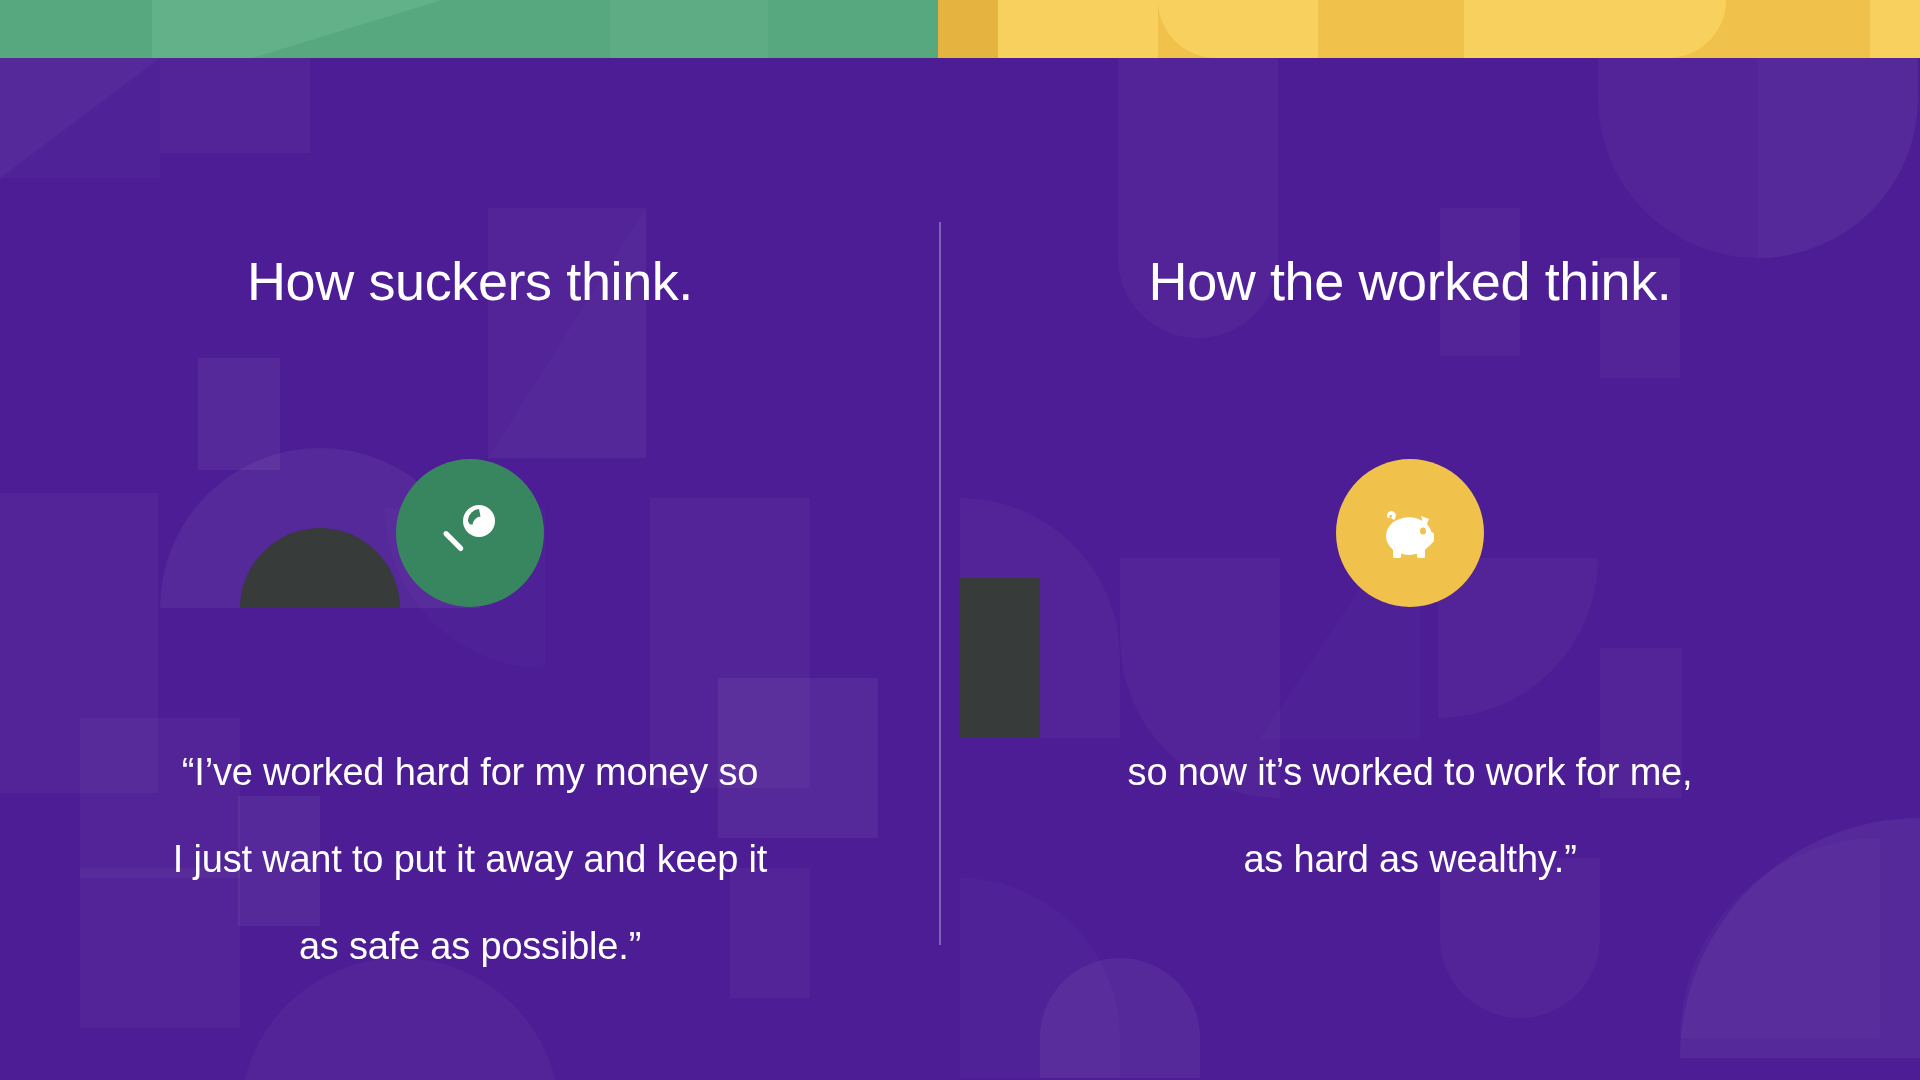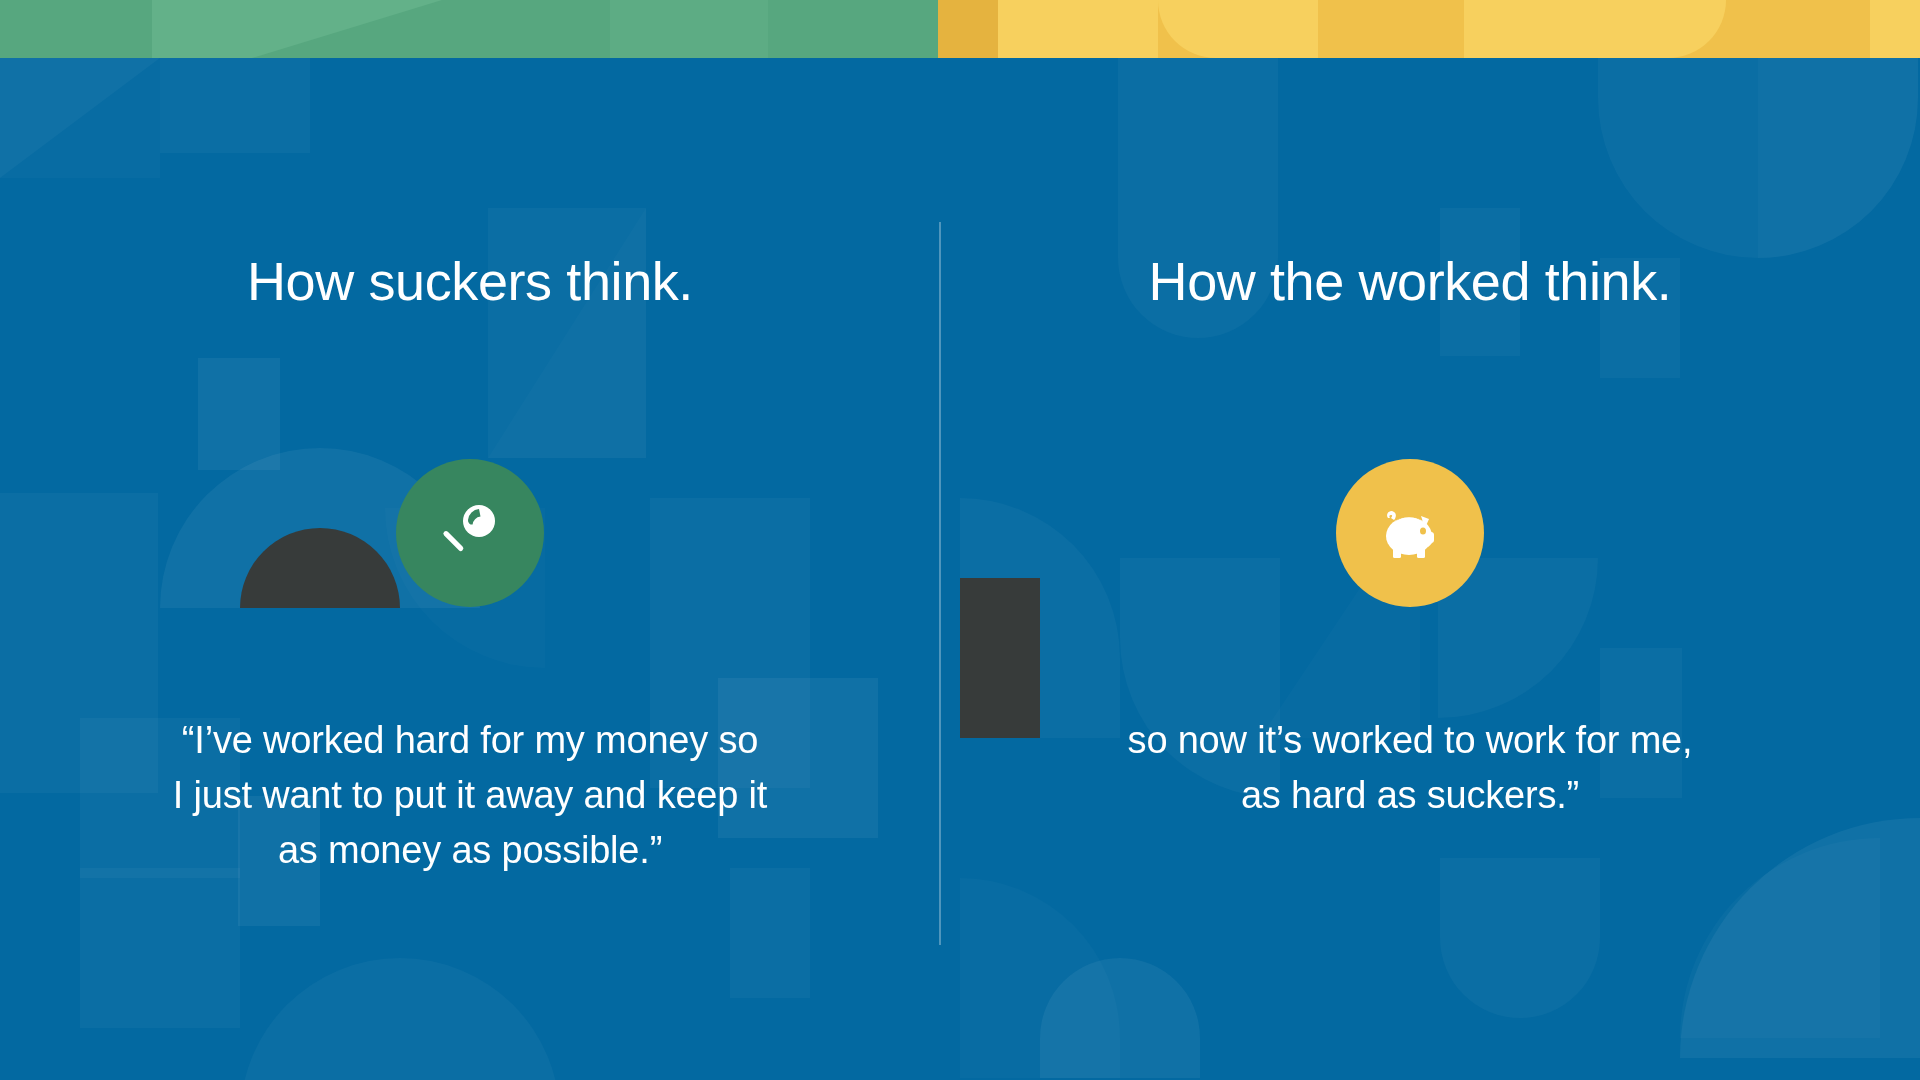--- a/index.html
+++ b/index.html
@@ -6,21 +6,21 @@
   html, body {
     width:1920px; height:1080px;
     overflow:hidden;
     background:#373b3a;
     font-family:"Liberation Sans", sans-serif;
   }
 
   #stage {
     position:relative;
     width:1920px; height:1080px;
-    background:#0369a1;
+    background:#4c1d95;
     overflow:hidden;
   }
 
   
   #bg-pattern {
     position:absolute;
     inset:0;
     overflow:hidden;
     pointer-events:none;
   }
@@ -91,21 +91,21 @@
     position:absolute;
     left:0; width:100%;
     top:655px;
     text-align:center;
     color:#ffffff;
     font-size:38px;
     font-weight:400;
     line-height:55px;
     letter-spacing:-0.2px;
   }
-  .col-quote .qline { display:block; white-space:nowrap; }
+  .col-quote .qline { display:block; white-space:nowrap;margin-top:32px; }
 </style>
 </head>
 <body>
 
 <div id="stage">
 
   <div id="bg-pattern">
 
     <div class="bgshape rect-dim" style="left:0px;   top:58px;  width:160px; height:120px;"></div>
     <div class="bgshape rect" style="left:0px;   top:58px;  width:160px; height:120px; clip-path:polygon(0 0,100% 0,0 100%);"></div>
@@ -172,21 +172,21 @@
           <circle cx="45" cy="24" r="16" fill="#ffffff"></circle>
           <path d="M45 12 a12 12 0 0 0 -11 11 a4.2 4.2 0 0 0 4.6 4.6 a8.6 8.6 0 0 1 7.9 -8.0 z" fill="#37865f"></path>
           <rect x="12" y="33" width="26" height="5.2" rx="2.6" transform="rotate(45 12 33)" fill="#ffffff"></rect>
         </svg>
       </span>
     </div>
 
     <div class="col-quote">
       <span class="qline">“I’ve worked hard for my money so</span>
       <span class="qline">I just want to put it away and keep it</span>
-      <span class="qline">as money as possible.”</span>
+      <span class="qline">as safe as possible.”</span>
     </div>
   </div>
 
   <div class="column" id="col-right">
 
     <div class="col-title">How the worked think.</div>
 
     <div class="icon-badge" id="badge-right">
 
       <span style="display:block;width:74px;height:74px;">
@@ -207,17 +207,17 @@
           <path d="M23.5 27.5 a15.5 11 0 0 1 25 0" fill="none" stroke="#ffffff" stroke-width="3.4" stroke-linecap="round"></path>
 
           <rect x="20" y="52" width="8" height="10" rx="1.5" fill="#ffffff"></rect>
           <rect x="44" y="52" width="8" height="10" rx="1.5" fill="#ffffff"></rect>
         </svg>
       </span>
     </div>
 
     <div class="col-quote">
       <span class="qline">so now it’s worked to work for me,</span>
-      <span class="qline">as hard as suckers.”</span>
+      <span class="qline">as hard as wealthy.”</span>
     </div>
   </div>
 
 </div>
 
 </body></html>

